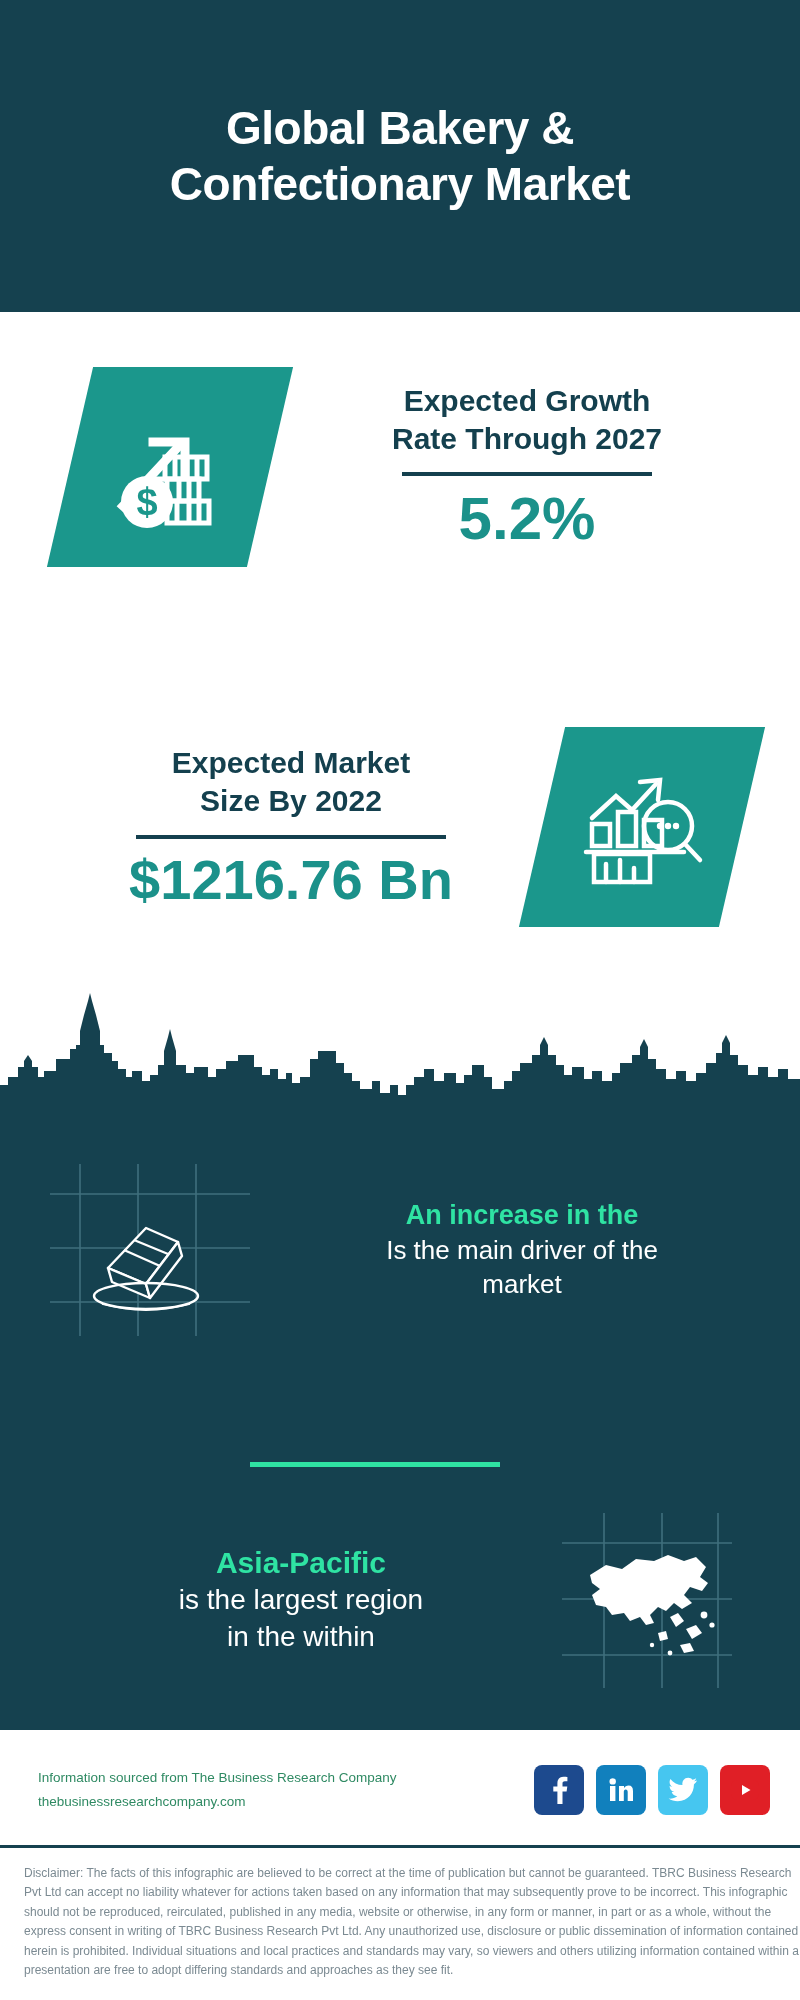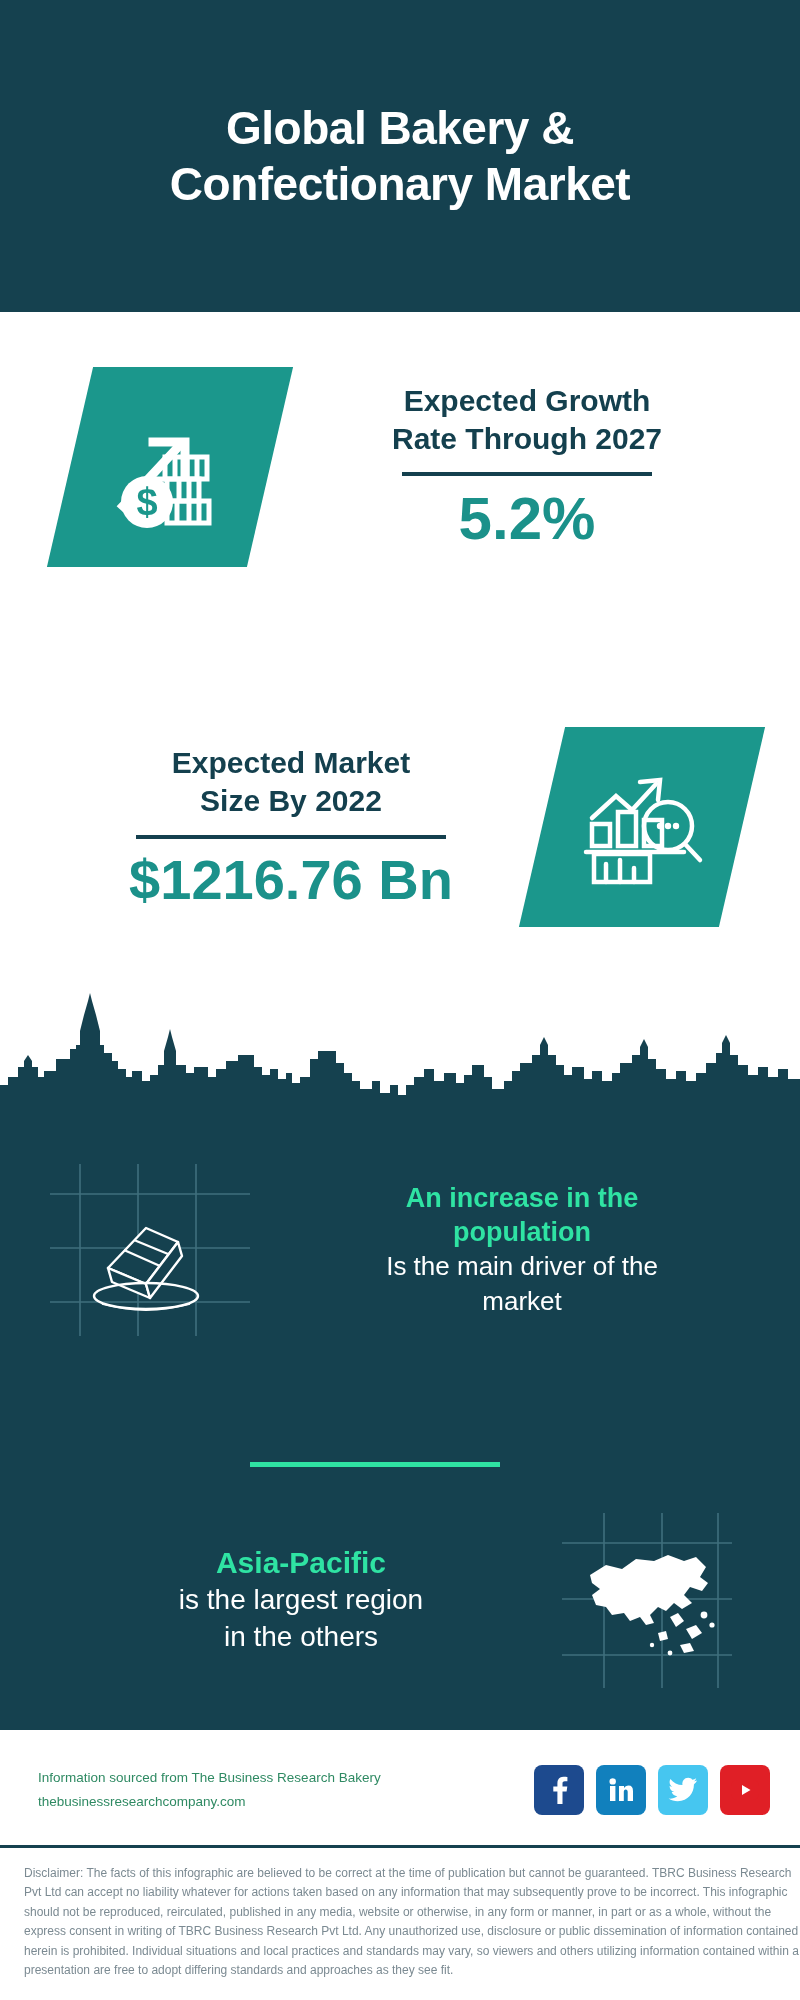--- a/index.html
+++ b/index.html
@@ -253,33 +253,32 @@
           <line x1="74" y1="90" x2="110" y2="106"></line>
           <line x1="84" y1="80" x2="118" y2="94"></line>
 
           <ellipse cx="96" cy="136" rx="52" ry="13"></ellipse>
           <path d="M52 144 Q96 156 140 144" stroke-width="1.8"></path>
         </g>
       </svg>
     </div>
     <div class="driver-text">
       <div class="accent-line">An increase in the</div>
-      <div class="accent-line">population</div>
       <div class="white-line">Is the main driver of the</div>
       <div class="white-line">market</div>
     </div>
   </div>
 
   <div class="green-divider"></div>
 
   <div class="region-row">
     <div class="region-text">
       <div class="accent-line">Asia-Pacific</div>
       <div class="white-line">is the largest region</div>
-      <div class="white-line">in the others</div>
+      <div class="white-line">in the within</div>
     </div>
     <div class="region-img">
       <svg class="gridsvg" width="170" height="175" viewBox="0 0 170 175" aria-hidden="true">
         <g stroke="#3f6f7d" stroke-width="1.6" fill="none">
           <line x1="42" y1="0" x2="42" y2="175"></line>
           <line x1="100" y1="0" x2="100" y2="175"></line>
           <line x1="156" y1="0" x2="156" y2="175"></line>
           <line x1="0" y1="30" x2="170" y2="30"></line>
           <line x1="0" y1="86" x2="170" y2="86"></line>
           <line x1="0" y1="142" x2="170" y2="142"></line>
@@ -294,21 +293,21 @@
           <circle cx="150" cy="112" r="2.6"></circle>
           <circle cx="108" cy="140" r="2.4"></circle>
           <circle cx="90" cy="132" r="2.2"></circle>
         </g>
       </svg>
     </div>
   </div>
 
   <div class="footer">
     <div class="footer-text">
-      <div class="footer-line">Information sourced from The Business Research Bakery</div>
+      <div class="footer-line">Information sourced from The Business Research Company</div>
       <div class="footer-line">thebusinessresearchcompany.com</div>
     </div>
     <div class="socials">
       <div class="soc soc-fb">
         <svg width="26" height="30" viewBox="0 0 26 30" aria-hidden="true">
           <path fill="#fff" d="M16.5 29 L16.5 16.5 L20.6 16.5 L21.3 11.6 L16.5 11.6 L16.5 8.6 C16.5 7.2 16.9 6.3 18.9 6.3 L21.4 6.3 L21.4 2 C20.9 1.9 19.4 1.8 17.6 1.8 C13.9 1.8 11.4 4.1 11.4 8.2 L11.4 11.6 L7.3 11.6 L7.3 16.5 L11.4 16.5 L11.4 29 Z"></path>
         </svg>
       </div>
       <div class="soc soc-li">
         <svg width="28" height="28" viewBox="0 0 28 28" aria-hidden="true">

